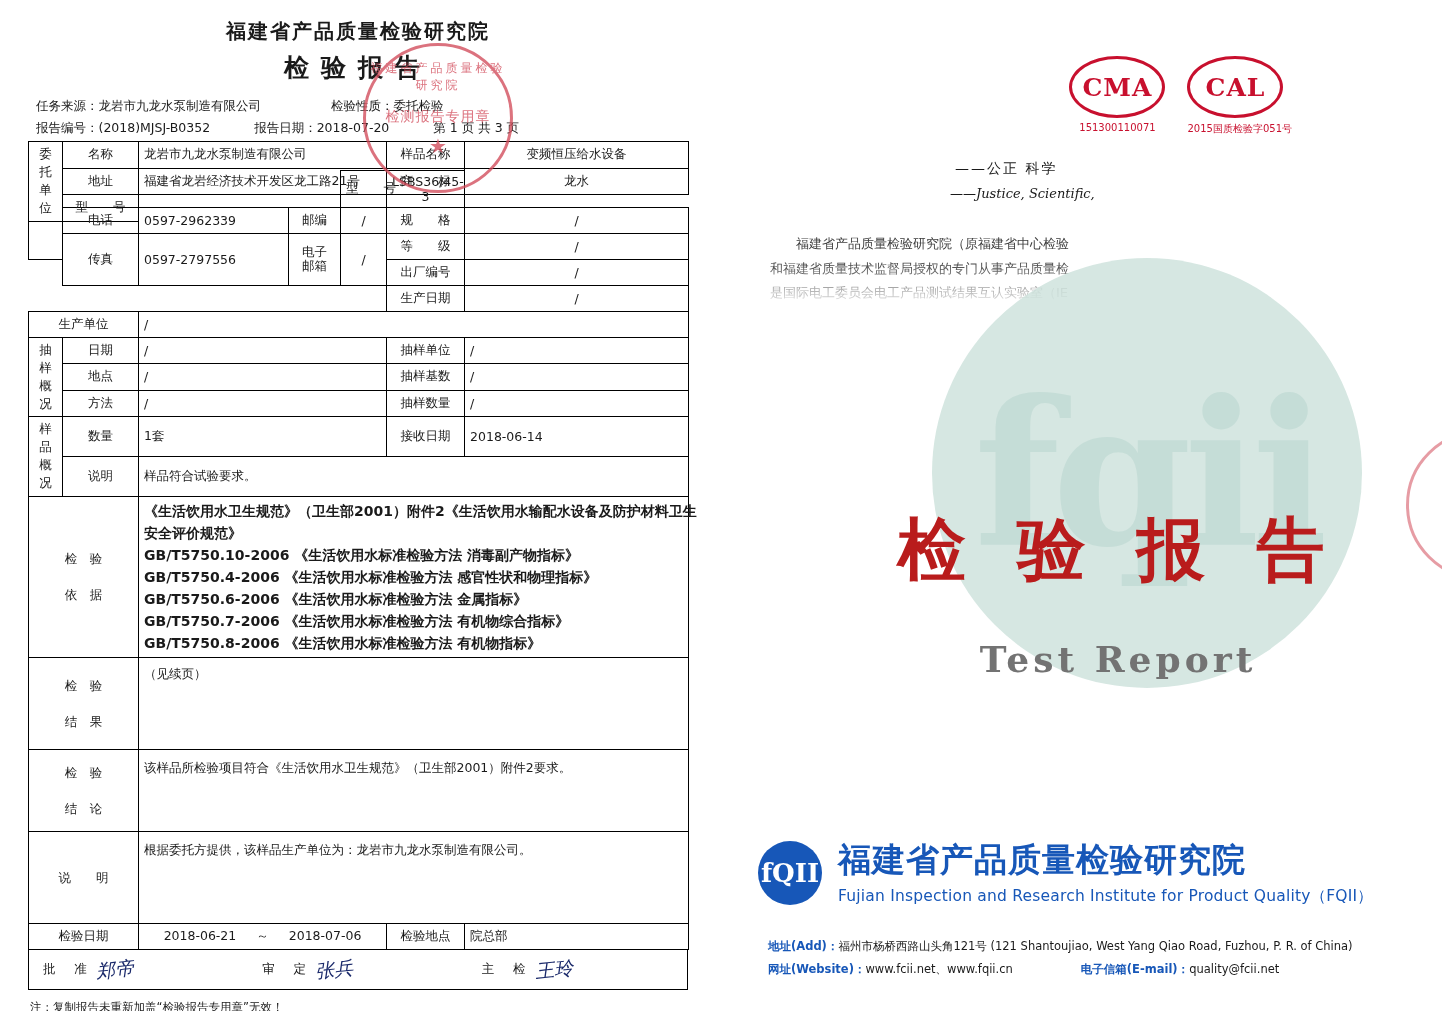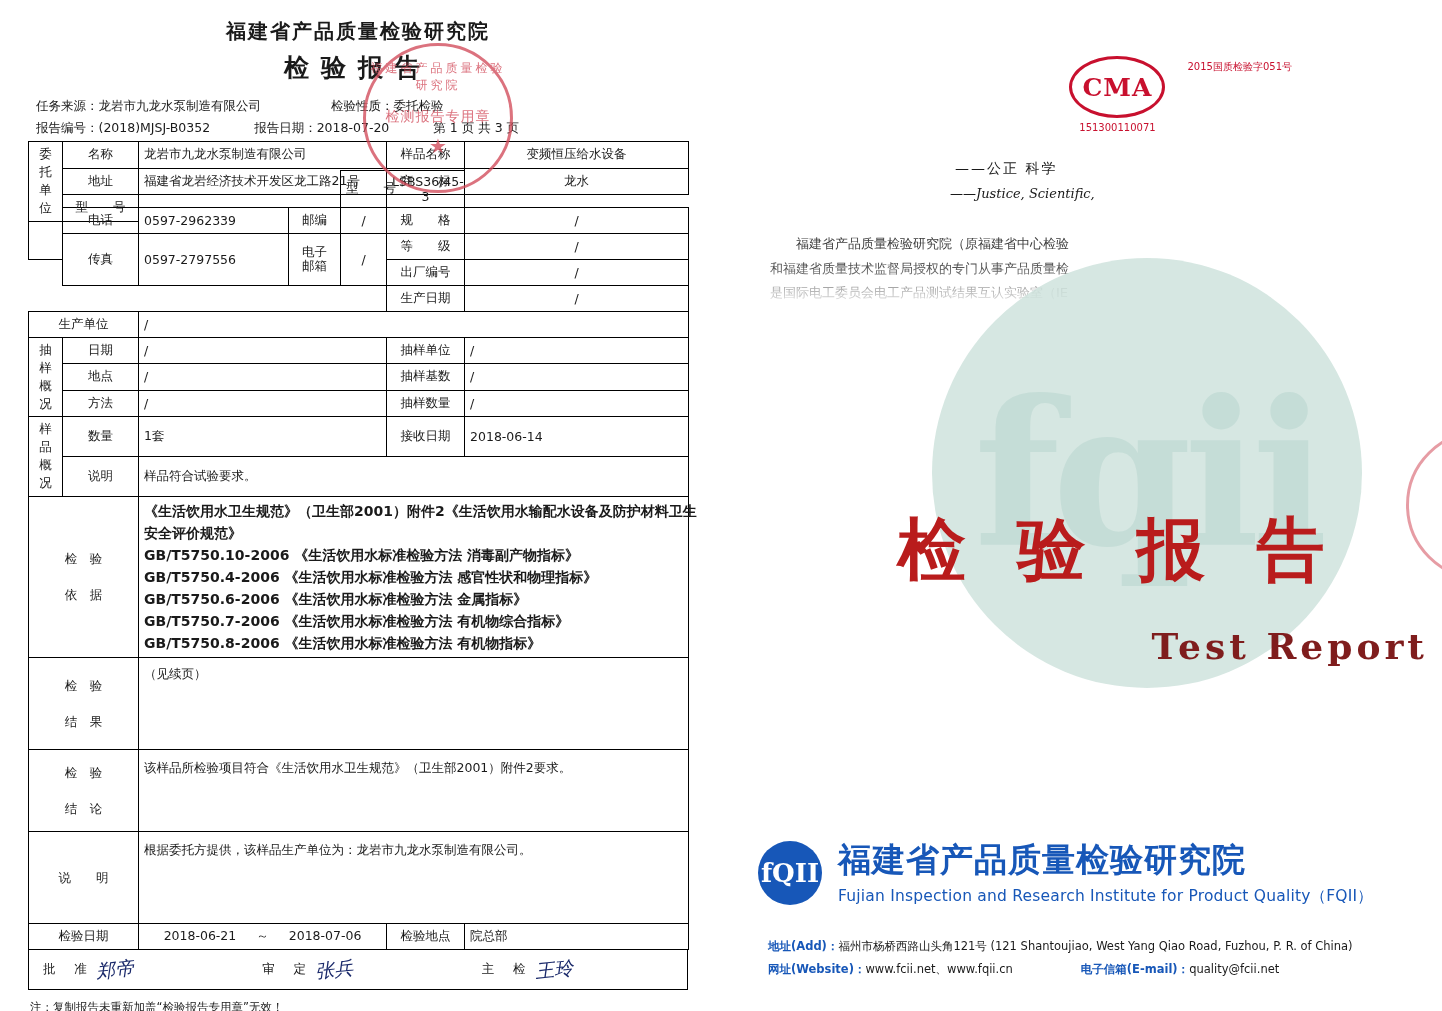--- a/index.html
+++ b/index.html
@@ -107,23 +107,23 @@
     display:flex; align-items:center; justify-content:center;
     font-family:"DejaVu Serif","Liberation Serif",serif;
     font-size:200px; color:#bcd8d1; font-weight:700; letter-spacing:-8px;
   }
   .big-cn {
     position:absolute; left:108px; top:505px; width:620px; text-align:center;
     font-family:"DejaVu Serif","Liberation Serif",serif;
     font-size:68px; font-weight:700; color:#b91c1c; letter-spacing:14px;
   }
   .big-en {
-    position:absolute; left:108px; top:625px; width:620px; text-align:right;
-    font-family:"DejaVu Serif","Liberation Serif",serif;
-    font-size:36px; font-weight:700; color:#7f1d1d; letter-spacing:4px;
+    position:absolute; left:108px; top:638px; width:620px; text-align:center;
+    font-family:"DejaVu Serif","Liberation Serif",serif;
+    font-size:36px; font-weight:700; color:#737373; letter-spacing:4px;
   }
 
   .footer-logo { position:absolute; left:58px; top:838px; display:flex; align-items:center; gap:16px; }
   .fq-mark {
     width:64px; height:64px; border-radius:50%;
     background:#1757b8; color:#fff; display:flex; align-items:center; justify-content:center;
     font-family:"DejaVu Serif","Liberation Serif",serif; font-size:26px; font-weight:700;
   }
   .fq-text-cn {
     font-family:"DejaVu Serif","Liberation Serif",serif;
@@ -372,20 +372,21 @@
   </div>
 
   <div class="right">
 
     <div class="logos">
       <div class="logo-badge">
         <div class="logo-oval">CMA</div>
         <div class="logo-sub">151300110071</div>
       </div>
       <div class="logo-badge">
+        <div class="logo-oval">CAL</div>
         <div class="logo-sub">2015国质检验字051号</div>
       </div>
     </div>
 
     <div class="motto">——公正 科学</div>
     <div class="motto2">——Justice, Scientific,</div>
 
     <div class="blurb">
       <div>福建省产品质量检验研究院（原福建省中心检验</div>
       <div>和福建省质量技术监督局授权的专门从事产品质量检</div>

